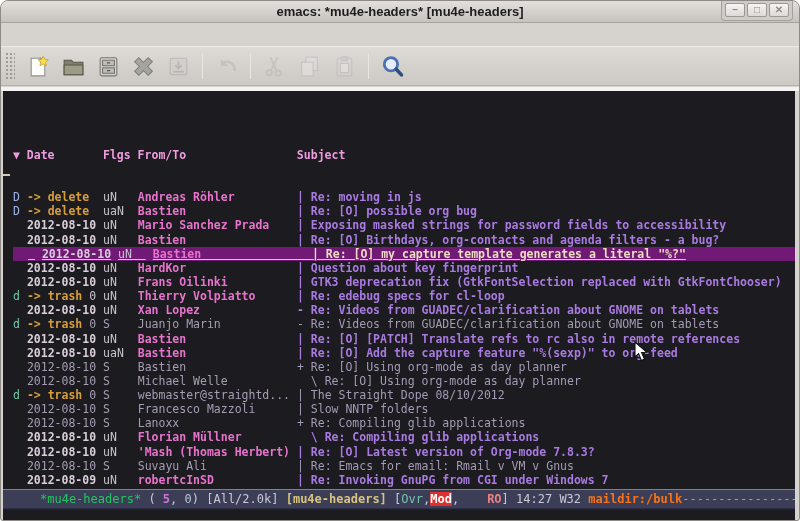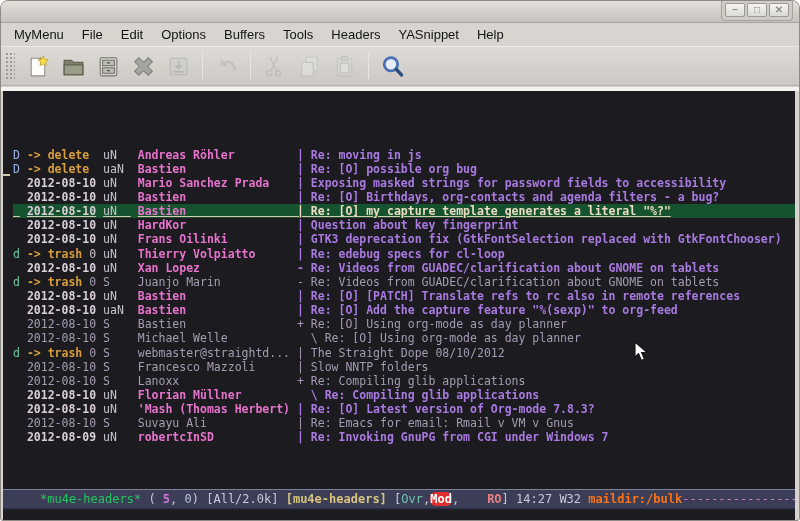--- a/index.html
+++ b/index.html
@@ -50,21 +50,21 @@
   
   .buffer{
     position:absolute;left:2px;top:90px;width:792px;height:398px;
     background:#1b1b20;overflow:hidden;
     font-family:"DejaVu Sans Mono",monospace;font-size:11.5px;line-height:14.15px;
     white-space:pre;
   }
   .textcol{padding-left:10px;}
   .hdr-line{color:#ef9cdf;font-weight:bold;}
   .row{height:14.15px;}
-  .row.cur{background:#14532d;}
+  .row.cur{background:#701a75;padding-left:15px;}
   .row.cur .ln span{text-decoration:underline;text-decoration-color:#d5c9b2;}
   .mk-D{color:#9fb2e8;}
   .mk-d{color:#6fc8a2;}
   .act{color:#d99e3c;font-weight:bold;}
   .dt-u{color:#d9ceda;font-weight:bold;}
   .dt-r{color:#a79db3;}
   .fl-u{color:#c9c4cf;font-weight:normal;}
   .fl-r{color:#a79db3;}
   .fr-u{color:#e873cc;font-weight:bold;}
   .fr-r{color:#a79db3;}
@@ -80,56 +80,46 @@
     box-shadow:inset 0 -1px 0 #2c2e44;
     font-family:"DejaVu Sans Mono",monospace;font-size:12px;line-height:19px;
     white-space:pre;overflow:hidden;padding-left:4px;color:#c9c9d8;
   }
   .ml-buffer-name{color:#22c55e;font-weight:normal;margin-left:33px;}
   .ml-plain{color:#c9c9d8;}
   .ml-count-a{color:#cb76d4;font-weight:bold;}
   .ml-count-b{color:#b9c3de;}
   .ml-mode{color:#d8c47e;font-weight:bold;}
   .ml-ovr{color:#72c3ae;}
-  .ml-mod{color:#ffffff;background:#e02f2f;font-weight:bold;border-radius:6px;}
+  .ml-mod{color:#ffffff;background:#e02f2f;font-weight:bold;}
   .ml-ro{color:#ec8080;font-weight:bold;margin-left:28px;}
   .ml-maildir{color:#f97316;font-weight:bold;}
   .ml-dashes{color:#d678d6;}
   
   .minibuffer{
     position:absolute;left:2px;top:509px;width:792px;height:10px;
     background:#1b1b20;
   }
   
   .cursor{position:absolute;left:633px;top:340px;width:14px;height:21px;pointer-events:none;}
 </style>
 </head>
 <body>
 
 <div class="window">
 
   <div class="titlebar">
+    <span class="title">emacs: *mu4e-headers* [mu4e-headers]</span>
     <span class="win-controls">
         <span class="win-btn">–</span>
         <span class="win-btn">□</span>
         <span class="win-btn">✕</span>
       </span>
   </div>
 
-  <div class="menubar">
-      <span class="menu-item">MyMenu</span>
-      <span class="menu-item">File</span>
-      <span class="menu-item">Edit</span>
-      <span class="menu-item">Options</span>
-      <span class="menu-item">Buffers</span>
-      <span class="menu-item">Tools</span>
-      <span class="menu-item">Headers</span>
-      <span class="menu-item">YASnippet</span>
-      <span class="menu-item">Help</span>
-    </div>
 
   <div class="toolbar">
     <span class="tb-handle"></span>
     <span id="tb-icons" style="display:flex;align-items:center;">
         <span class="tb-btn">
           <svg viewBox="0 0 24 24">
             <path d="M5 4h9l4 4v13H5z" fill="#fdfdfb" stroke="#8f8f8c"></path>
             <path d="M14 4l4 4h-4z" fill="#d9d9d5" stroke="#8f8f8c"></path>
             <path d="M16.5 2l1.5 3 3.4.5-2.5 2.4.6 3.3-3-1.6-3 1.6.6-3.3L11.6 5.5l3.4-.5z" fill="#f8dc4a" stroke="#c8a431" stroke-width=".8"></path>
           </svg>
@@ -195,20 +185,21 @@
             <path d="M15.6 14.6l5 5.4" stroke="#2e4e7f" stroke-width="3.4" stroke-linecap="round"></path>
           </svg>
         </span>
       </span>
   </div>
 
   <div class="frame-strip"></div>
 
   <div class="buffer">
     <div class="textcol">
+      <div class="hdr-line" id="hdr-line">▼ Date       Flgs From/To                Subject</div>
       <div id="rows"><div class="row"><span class="ln"><span class="mk-D">D</span> <span class="act">-&gt; delete</span><span class="fl-u"> </span> <span class="fl-u">uN  </span> <span class="fr-u">Andreas Röhler         </span><span class="sb-u">| Re: moving in js</span></span></div><div class="row"><span class="ln"><span class="mk-D">D</span> <span class="act">-&gt; delete</span><span class="fl-u"> </span> <span class="fl-u">uaN </span> <span class="fr-u">Bastien                </span><span class="sb-u">| Re: [O] possible org bug</span></span></div><div class="row"><span class="ln"><span class="mk-n"> </span> <span class="dt-u">2012-08-10</span> <span class="fl-u">uN  </span> <span class="fr-u">Mario Sanchez Prada    </span><span class="sb-u">| Exposing masked strings for password fields to accessibility</span></span></div><div class="row"><span class="ln"><span class="mk-n"> </span> <span class="dt-u">2012-08-10</span> <span class="fl-u">uN  </span> <span class="fr-u">Bastien                </span><span class="sb-u">| Re: [O] Birthdays, org-contacts and agenda filters - a bug?</span></span></div><div class="row cur"><span class="ln"><span class="mk-n"> </span> <span class="dt-u">2012-08-10</span> <span class="fl-u">uN  </span> <span class="fr-u">Bastien                </span><span class="sb-c">| Re: [O] my capture template generates a literal "%?"</span></span></div><div class="row"><span class="ln"><span class="mk-n"> </span> <span class="dt-u">2012-08-10</span> <span class="fl-u">uN  </span> <span class="fr-u">HardKor                </span><span class="sb-u">| Question about key fingerprint</span></span></div><div class="row"><span class="ln"><span class="mk-n"> </span> <span class="dt-u">2012-08-10</span> <span class="fl-u">uN  </span> <span class="fr-u">Frans Oilinki          </span><span class="sb-u">| GTK3 deprecation fix (GtkFontSelection replaced with GtkFontChooser)</span></span></div><div class="row"><span class="ln"><span class="mk-d">d</span> <span class="act">-&gt; trash</span><span class="fl-u"> 0</span> <span class="fl-u">uN  </span> <span class="fr-u">Thierry Volpiatto      </span><span class="sb-u">| Re: edebug specs for cl-loop</span></span></div><div class="row"><span class="ln"><span class="mk-n"> </span> <span class="dt-u">2012-08-10</span> <span class="fl-u">uN  </span> <span class="fr-u">Xan Lopez              </span><span class="sb-u">- Re: Videos from GUADEC/clarification about GNOME on tablets</span></span></div><div class="row"><span class="ln"><span class="mk-d">d</span> <span class="act">-&gt; trash</span><span class="fl-r"> 0</span> <span class="fl-r">S   </span> <span class="fr-r">Juanjo Marin           </span><span class="sb-r">- Re: Videos from GUADEC/clarification about GNOME on tablets</span></span></div><div class="row"><span class="ln"><span class="mk-n"> </span> <span class="dt-u">2012-08-10</span> <span class="fl-u">uN  </span> <span class="fr-u">Bastien                </span><span class="sb-u">| Re: [O] [PATCH] Translate refs to rc also in remote references</span></span></div><div class="row"><span class="ln"><span class="mk-n"> </span> <span class="dt-u">2012-08-10</span> <span class="fl-u">uaN </span> <span class="fr-u">Bastien                </span><span class="sb-u">| Re: [O] Add the capture feature "%(sexp)" to org-feed</span></span></div><div class="row"><span class="ln"><span class="mk-n"> </span> <span class="dt-r">2012-08-10</span> <span class="fl-r">S   </span> <span class="fr-r">Bastien                </span><span class="sb-r">+ Re: [O] Using org-mode as day planner</span></span></div><div class="row"><span class="ln"><span class="mk-n"> </span> <span class="dt-r">2012-08-10</span> <span class="fl-r">S   </span> <span class="fr-r">Michael Welle          </span><span class="sb-r">  \ Re: [O] Using org-mode as day planner</span></span></div><div class="row"><span class="ln"><span class="mk-d">d</span> <span class="act">-&gt; trash</span><span class="fl-r"> 0</span> <span class="fl-r">S   </span> <span class="fr-r">webmaster@straightd... </span><span class="sb-r">| The Straight Dope 08/10/2012</span></span></div><div class="row"><span class="ln"><span class="mk-n"> </span> <span class="dt-r">2012-08-10</span> <span class="fl-r">S   </span> <span class="fr-r">Francesco Mazzoli      </span><span class="sb-r">| Slow NNTP folders</span></span></div><div class="row"><span class="ln"><span class="mk-n"> </span> <span class="dt-r">2012-08-10</span> <span class="fl-r">S   </span> <span class="fr-r">Lanoxx                 </span><span class="sb-r">+ Re: Compiling glib applications</span></span></div><div class="row"><span class="ln"><span class="mk-n"> </span> <span class="dt-u">2012-08-10</span> <span class="fl-u">uN  </span> <span class="fr-u">Florian Müllner        </span><span class="sb-u">  \ Re: Compiling glib applications</span></span></div><div class="row"><span class="ln"><span class="mk-n"> </span> <span class="dt-u">2012-08-10</span> <span class="fl-u">uN  </span> <span class="fr-u">'Mash (Thomas Herbert) </span><span class="sb-u">| Re: [O] Latest version of Org-mode 7.8.3?</span></span></div><div class="row"><span class="ln"><span class="mk-n"> </span> <span class="dt-r">2012-08-10</span> <span class="fl-r">S   </span> <span class="fr-r">Suvayu Ali             </span><span class="sb-r">| Re: Emacs for email: Rmail v VM v Gnus</span></span></div><div class="row"><span class="ln"><span class="mk-n"> </span> <span class="dt-u">2012-08-09</span> <span class="fl-u">uN  </span> <span class="fr-u">robertcInSD            </span><span class="sb-u">| Re: Invoking GnuPG from CGI under Windows 7</span></span></div></div>
       
     </div>
     <div class="fringe-mark" style="top: 82.9px;"></div>
   </div>
 
   <div class="modeline" id="modeline"><span class="ml-buffer-name">*mu4e-headers*</span><span class="ml-plain"> ( </span><span class="ml-count-a">5</span><span class="ml-plain">, </span><span class="ml-count-b">0</span><span class="ml-plain">) [All/2.0k] </span><span class="ml-mode">[mu4e-headers]</span><span class="ml-plain"> [</span><span class="ml-ovr">Ovr</span><span class="ml-plain">,</span><span class="ml-mod">Mod</span><span class="ml-plain">,</span><span class="ml-ro">RO</span><span class="ml-plain">] </span><span class="ml-plain">14:27 W32 </span><span class="ml-maildir">maildir:/bulk</span><span class="ml-dashes">----------------------------------------</span></div>
 
   <div class="minibuffer"></div>
 

